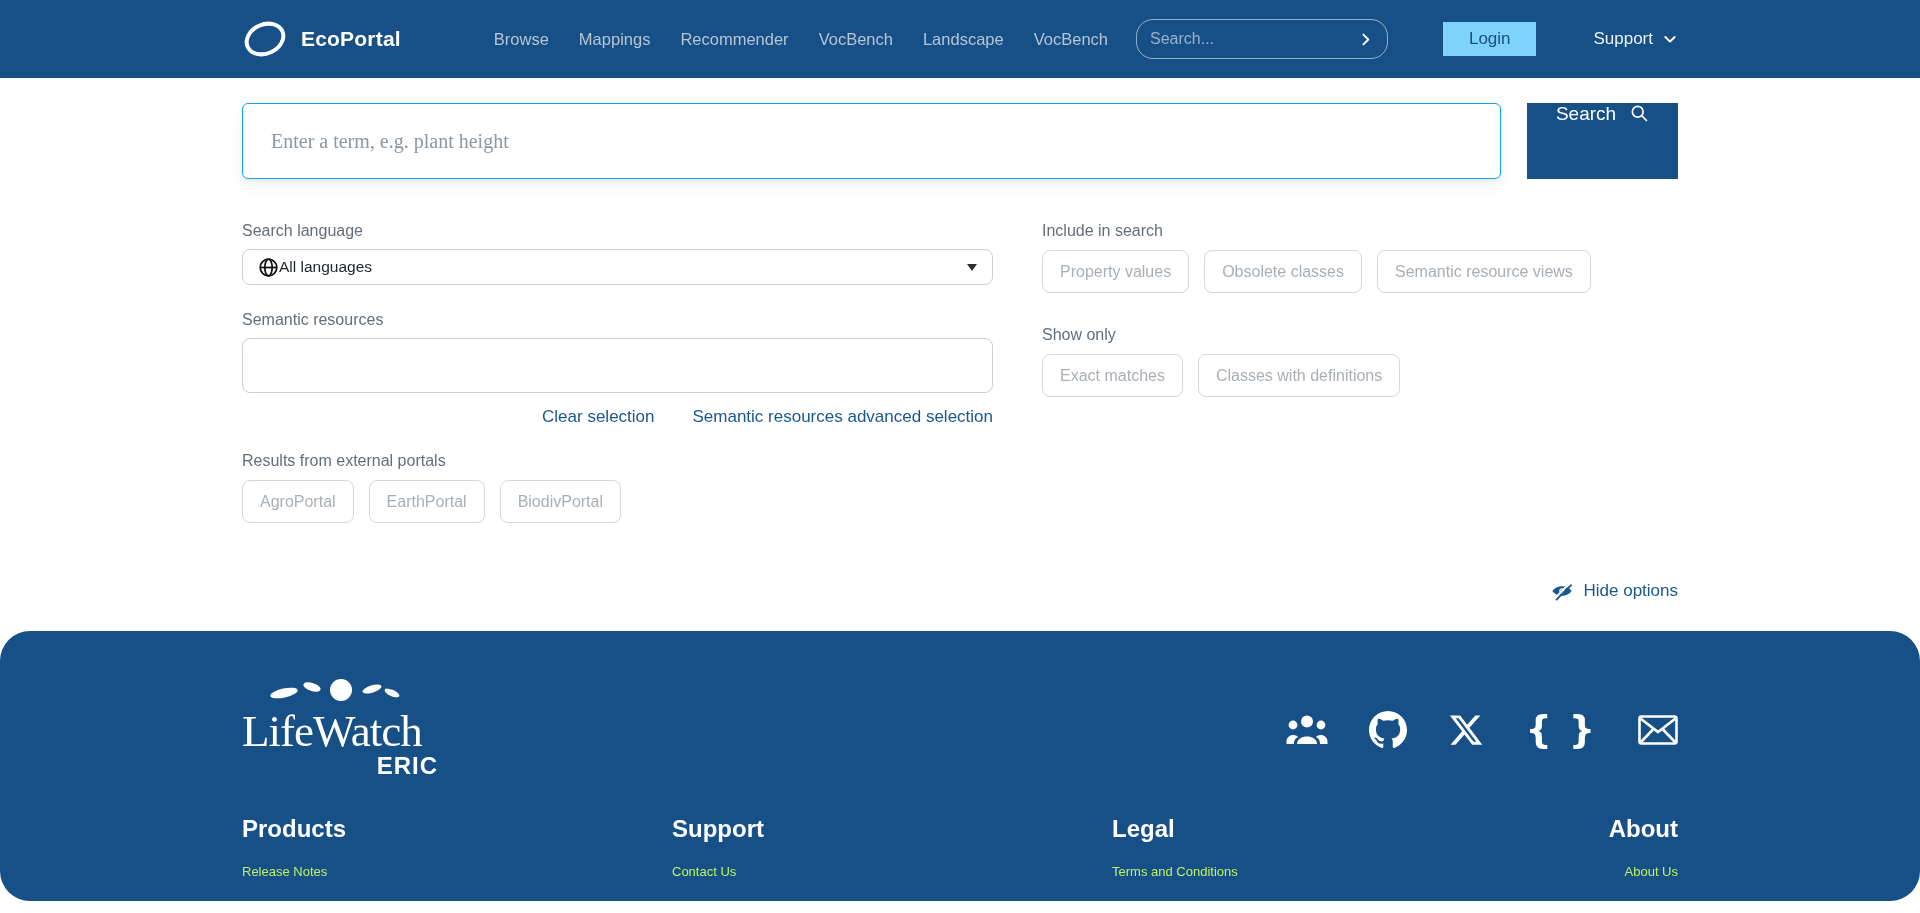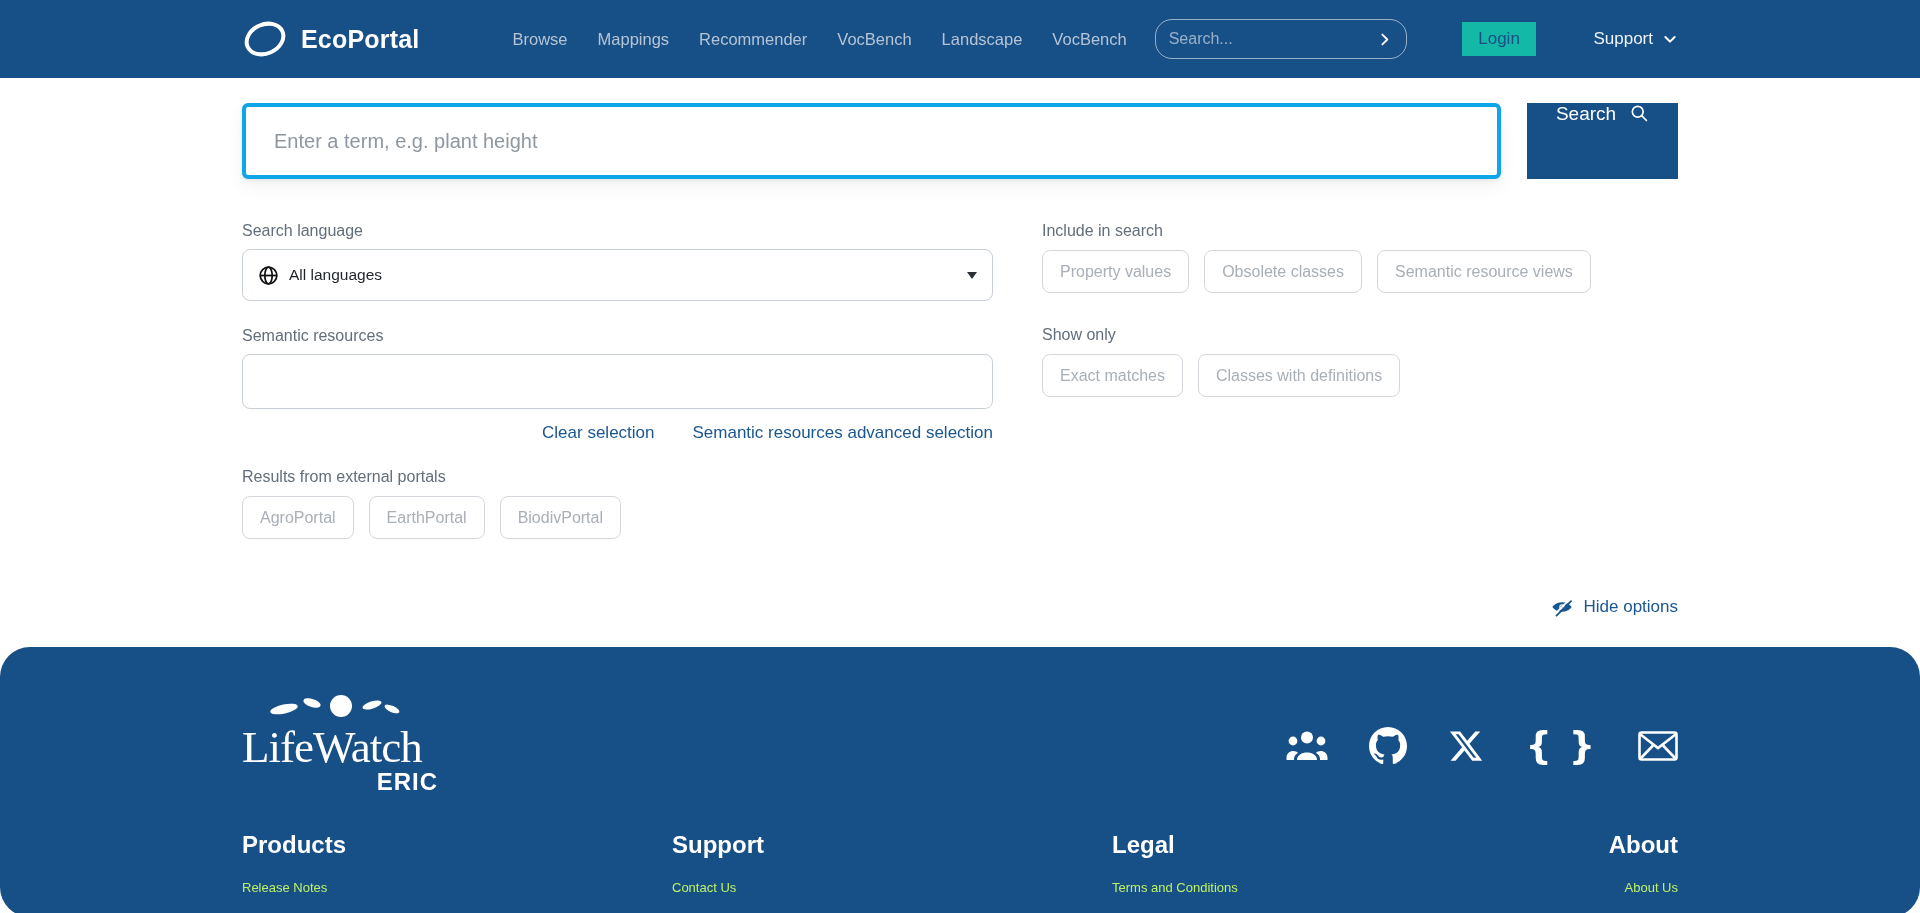--- a/index.html
+++ b/index.html
@@ -12,52 +12,52 @@
   }
   *{box-sizing:border-box;margin:0;padding:0;}
   html,body{width:1920px;height:913px;overflow:hidden;background:#fff;
     font-family:"Liberation Sans",sans-serif;}
   .container{width:1436px;margin:0 auto;}
 
   
   .navbar{height:78px;background:var(--primary);}
   .navbar .container{height:100%;display:flex;align-items:center;}
   .brand{display:flex;align-items:center;gap:13px;cursor:pointer;}
-  .brand-name{color:#fff;font-size:25px;font-weight:bold;letter-spacing:.2px;}
+  .brand-name{color:#fff;font-size:21px;font-weight:bold;letter-spacing:.2px;}
   .nav-links{display:flex;gap:30px;margin-left:93px;}
   .nav-link{color:#b6c4d4;font-size:16.5px;cursor:pointer;white-space:nowrap;}
   .nav-search{margin-left:28px;width:319px;height:40px;border:1px solid rgba(255,255,255,.55);
     border-radius:17px;display:flex;align-items:center;padding:0 13px;}
   .nav-search input{flex:1;background:transparent;border:none;outline:none;color:#fff;
     font-size:16px;font-family:"Liberation Sans",sans-serif;min-width:0;}
   .nav-search input::placeholder{color:rgba(255,255,255,.55);}
-  .login-btn{margin-left:55px;width:129px;height:34px;background:#14b8a6;border:none;
+  .login-btn{margin-left:55px;width:129px;height:34px;background:#7dd3fc;border:none;
     color:var(--primary);font-size:17px;font-family:"Liberation Sans",sans-serif;
     display:flex;align-items:center;justify-content:center;cursor:pointer;}
   .support{margin-left:57px;display:flex;align-items:center;gap:9px;color:#edf2f8;
     font-size:17px;cursor:pointer;}
 
   
   .hero{display:flex;gap:26px;margin-top:25px;}
-  .hero-input{flex:1;height:76px;border:4px solid #0ea5e9;border-radius:6px;
+  .hero-input{flex:1;height:76px;border:1px solid #0ea5e9;border-radius:6px;
     box-shadow:0 2px 4px rgba(0,0,0,.06),0 8px 18px rgba(0,0,0,.05);
     font-size:20px;padding:0 28px;color:#15803d;outline:none;
-    font-family:Liberation Sans, sans-serif;}
+    font-family:Liberation Serif, serif;}
   .hero-input::placeholder{color:#8e97a0;}
   .hero-btn{width:151px;height:76px;background:var(--primary);border:none;color:#fff;
     font-size:19px;font-family:"Liberation Sans",sans-serif;display:flex;align-items:flex-start;
     justify-content:center;gap:13px;cursor:pointer;}
 
   
   .options{display:flex;margin-top:43px;}
   .col-left{width:751px;margin-right:49px;}
   .col-right{flex:1;}
   .field-label{font-size:16px;color:var(--label);margin-bottom:9px;}
-  .select{height:52px;border:1px solid var(--input-border);border-radius:8px;
-    display:flex;align-items:center;gap:10px;padding:0 15px;cursor:pointer;background:#fff;}
+  .select{height:36px;border:1px solid var(--input-border);border-radius:8px;
+    display:flex;align-items:center;padding:0 15px;cursor:pointer;background:#fff;}
   .select-value{font-size:15.5px;color:#1f242b;}
   .caret{margin-left:auto;width:0;height:0;border-left:5.5px solid transparent;
     border-right:5.5px solid transparent;border-top:7px solid #2b2f33;}
   .resources-input{width:100%;height:55px;border:1px solid var(--input-border);
     border-radius:8px;margin-top:0;outline:none;font-size:16px;padding:0 14px;
     font-family:"Liberation Sans",sans-serif;}
   .mt-label{margin-top:26px;}
   .links-row{display:flex;justify-content:flex-end;gap:38px;margin-top:14px;}
   .blue-link{color:var(--link);font-size:17px;cursor:pointer;white-space:nowrap;}
   .chips-row{display:flex;gap:15px;margin-top:10px;}

